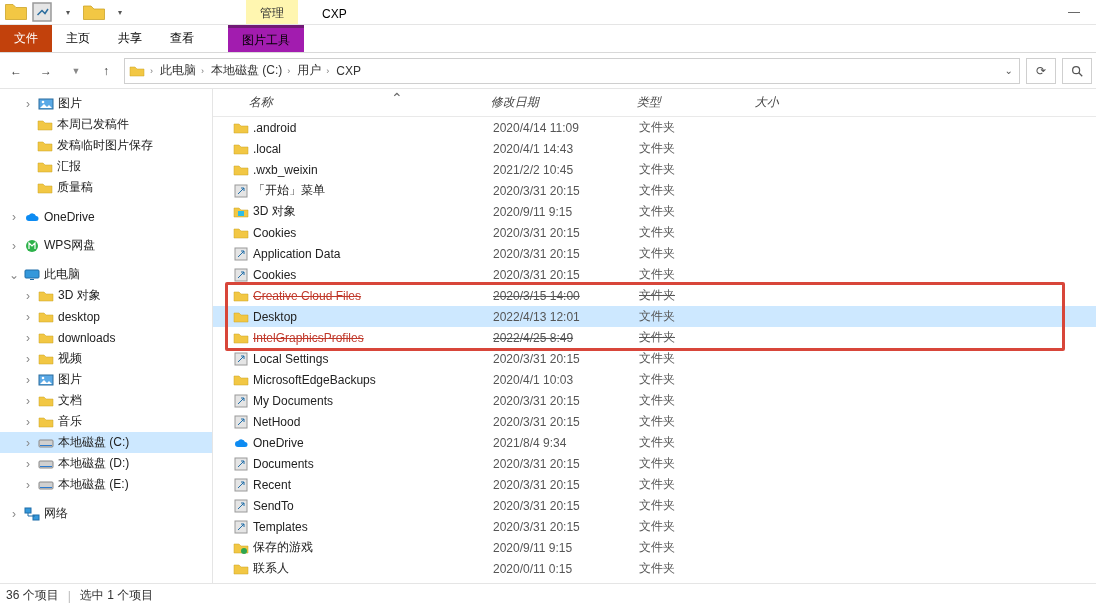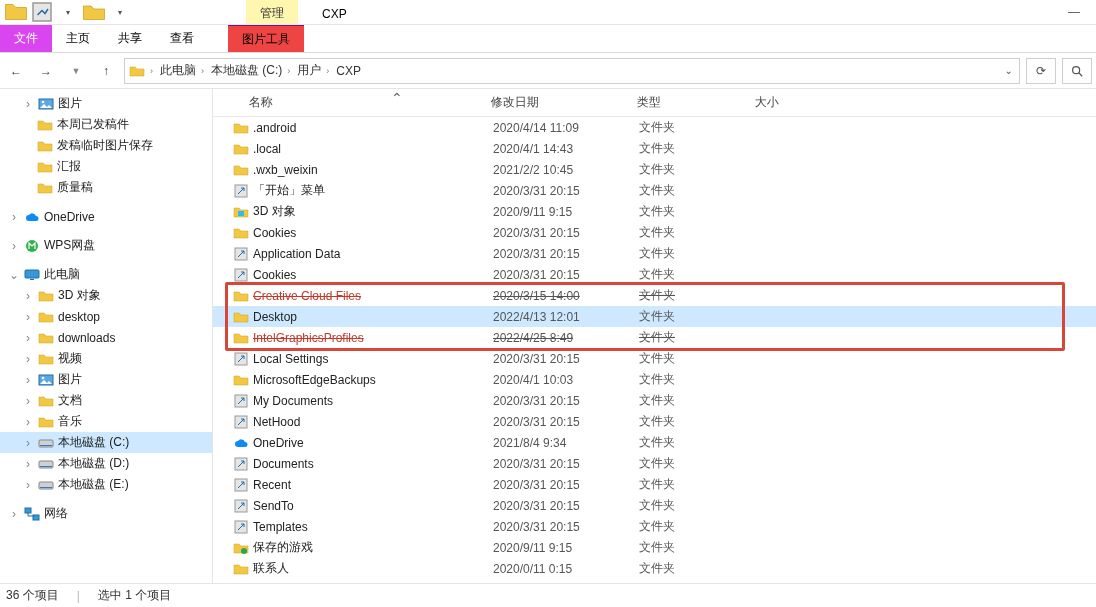--- a/index.html
+++ b/index.html
@@ -10,23 +10,23 @@
   .titlebar .qat { display: flex; align-items: center; padding: 0 4px; gap: 2px; }
   .titlebar .qat-item { width: 24px; height: 22px; display: flex; align-items: center; justify-content: center; color: #555; }
   .titlebar .tab-manage { background: #fff6b0; padding: 3px 14px 0 14px; font-size: 12px; color: #333; display:flex; align-items:center; }
   .titlebar .win-title { padding: 3px 18px 0 24px; font-size: 12px; display:flex; align-items:center; }
   .titlebar .spacer { flex: 1; }
   .titlebar .win-ctrl { width: 44px; display: flex; align-items: center; justify-content: center; color: #555; }
   .titlebar .dropdown-tick { font-size: 8px; color: #555; }
 
   
   .ribbon { height: 28px; display: flex; align-items: stretch; border-bottom: 1px solid #d9d9d9; }
-  .ribbon .file-tab { background: #d946ef; color: #fff; padding: 0 14px; display: flex; align-items: center; }
+  .ribbon .file-tab { background: #c2410c; color: #fff; padding: 0 14px; display: flex; align-items: center; }
   .ribbon .tab { padding: 0 14px; display: flex; align-items: center; }
-  .ribbon .tool-tab { background: #ef4444; border-top: 1px solid #701a75; text-align: right; }
+  .ribbon .tool-tab { background: #a21caf; border-top: 3px solid #701a75; text-align: right; }
 
   
   .navrow { height: 36px; display: flex; align-items: center; gap: 6px; padding: 0 4px; border-bottom: 1px solid #e5e5e5; }
   .nav-btn { width: 24px; height: 24px; display:flex;align-items:center;justify-content:center; color: #888; }
   .nav-btn.enabled { color: #333; }
   .addr { flex: 1; height: 26px; border: 1px solid #cfcfcf; display: flex; align-items: center; padding: 0 2px; background: #fff; }
   .addr .crumb { padding: 0 2px; color: #333; display:flex; align-items:center; gap:2px;}
   .addr .sep { color: #777; font-size: 9px; padding: 0 3px; }
   .addr .addr-drop { margin-left: auto; margin-right: 4px; color: #555; font-size: 10px; }
   .refresh-btn, .search-btn { width: 30px; height: 26px; border: 1px solid #cfcfcf; display:flex;align-items:center;justify-content:center; color:#555; }
@@ -38,21 +38,21 @@
   .tree-item.indent1 { padding-left: 22px; }
   .tree-item.indent2 { padding-left: 21px; }
   .tree-item.selected { background: #cde8ff; }
   .exp { width: 12px; color: #888; font-size: 12px; display:inline-block; text-align:center; }
   .ticon { width: 16px; height: 16px; display:flex;align-items:center;justify-content:center; }
   .ticon svg { width:16px; height:16px; }
 
   
   .list { flex: 1; display: flex; flex-direction: column; overflow-y: auto; }
   .list-header { height: 28px; display: flex; align-items: center; border-bottom: 1px solid #e9e9e9; color: #444; padding-left: 18px; }
-  .lh-cell { border-right: 1px solid transparent; padding: 0 6px; }
+  .lh-cell { border-right: 1px solid transparent; padding: 0 6px; font-style: italic; }
   .lh-name { width: 242px; display:flex; align-items:center; gap:4px;}
   .lh-date { width: 146px; }
   .lh-type { width: 118px; }
   .lh-size { width: 80px; }
   .caret-up { font-size: 14px; color:#6a6a6a; position: relative; top: -5px; left: 160px;}
 
   
   .row { height: 21px; display: flex; align-items: center; padding-left: 18px; color: #222; }
   .row.selected { background: #cde8ff; }
   .row .ricon { width: 20px; display:flex;align-items:center;justify-content:center; }
@@ -60,21 +60,21 @@
   .row .rdate { width: 146px; color:#555; }
   .row .rtype { width: 118px; color:#555; }
   .row .rsize { width: 80px; color:#555; }
   .strike { color: #c0392b; text-decoration: line-through; }
 
   
   .list-rows { position: relative; }
   .hl-box { position: absolute; left: 12px; width: 840px; border: 3px solid #d8463a; border-radius: 2px; pointer-events: none; }
 
   
-  .status { height: 24px; border-top: 1px solid #e5e5e5; display:flex; align-items:center; gap:16px; padding: 0 6px; color:#333; }
+  .status { height: 24px; border-top: 1px solid #e5e5e5; display:flex; align-items:center; gap:7px; padding: 0 6px; color:#333; }
   .status .ssep { color:#bbb; padding:0 2px; }
 
   
   .folder-ic{ fill:#f2c744; stroke:#caa022; stroke-width:.5;}
   .disk-ic{ fill:#d0d0d0; stroke:#888;}
   .pic-ic{ fill:#5aa9e6; stroke:#2b6d9e;}
   .link-ic{ fill:#e5e5e5; stroke:#999;}
   .cloud-ic{ fill:#0d8bf2;}
   .wps-ic{ fill:#2db24a;}
   .monitor-ic{ fill:#3498db; stroke:#1f6da8;}

